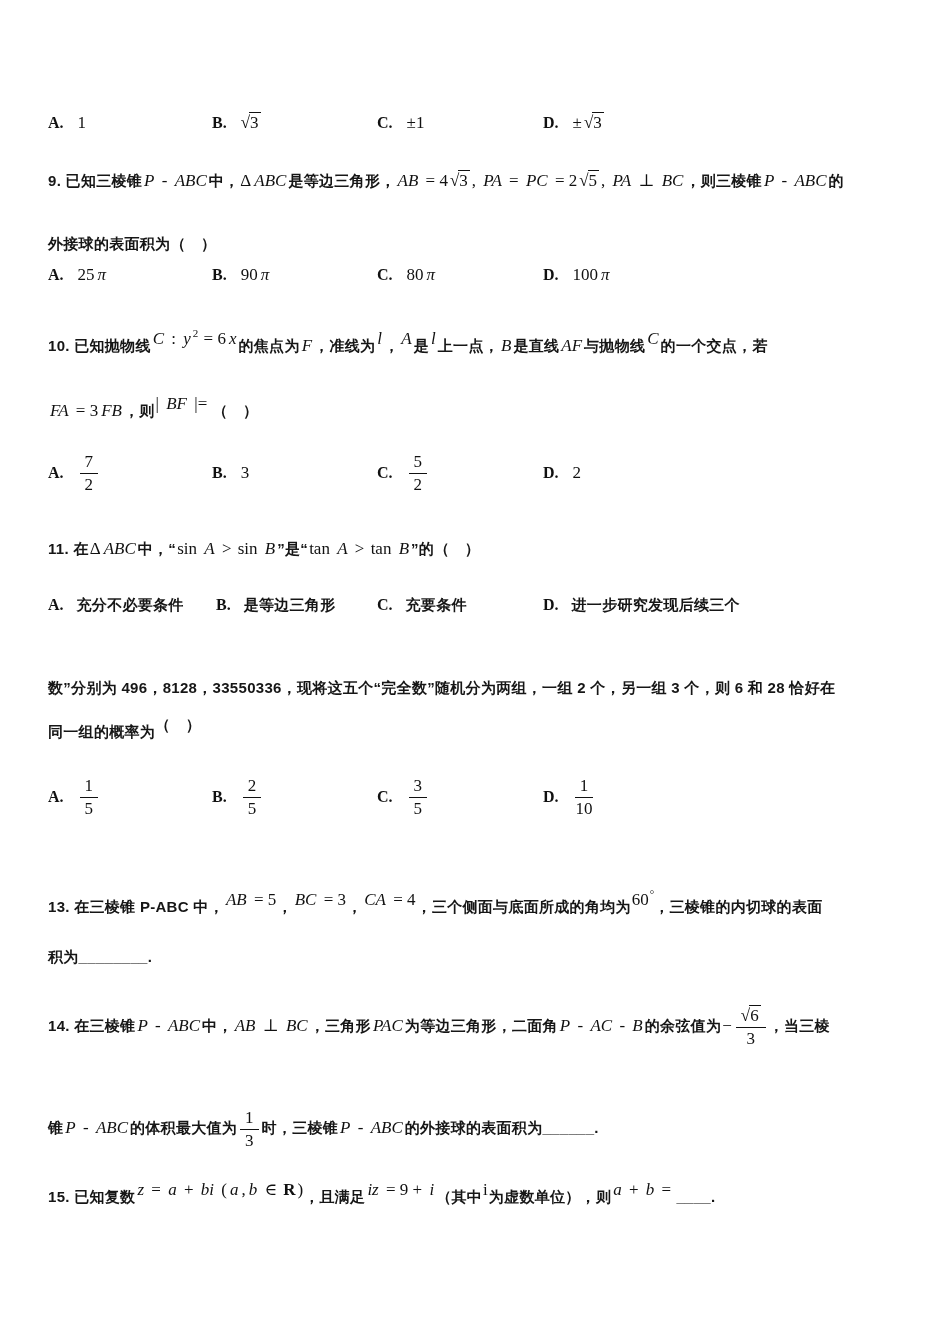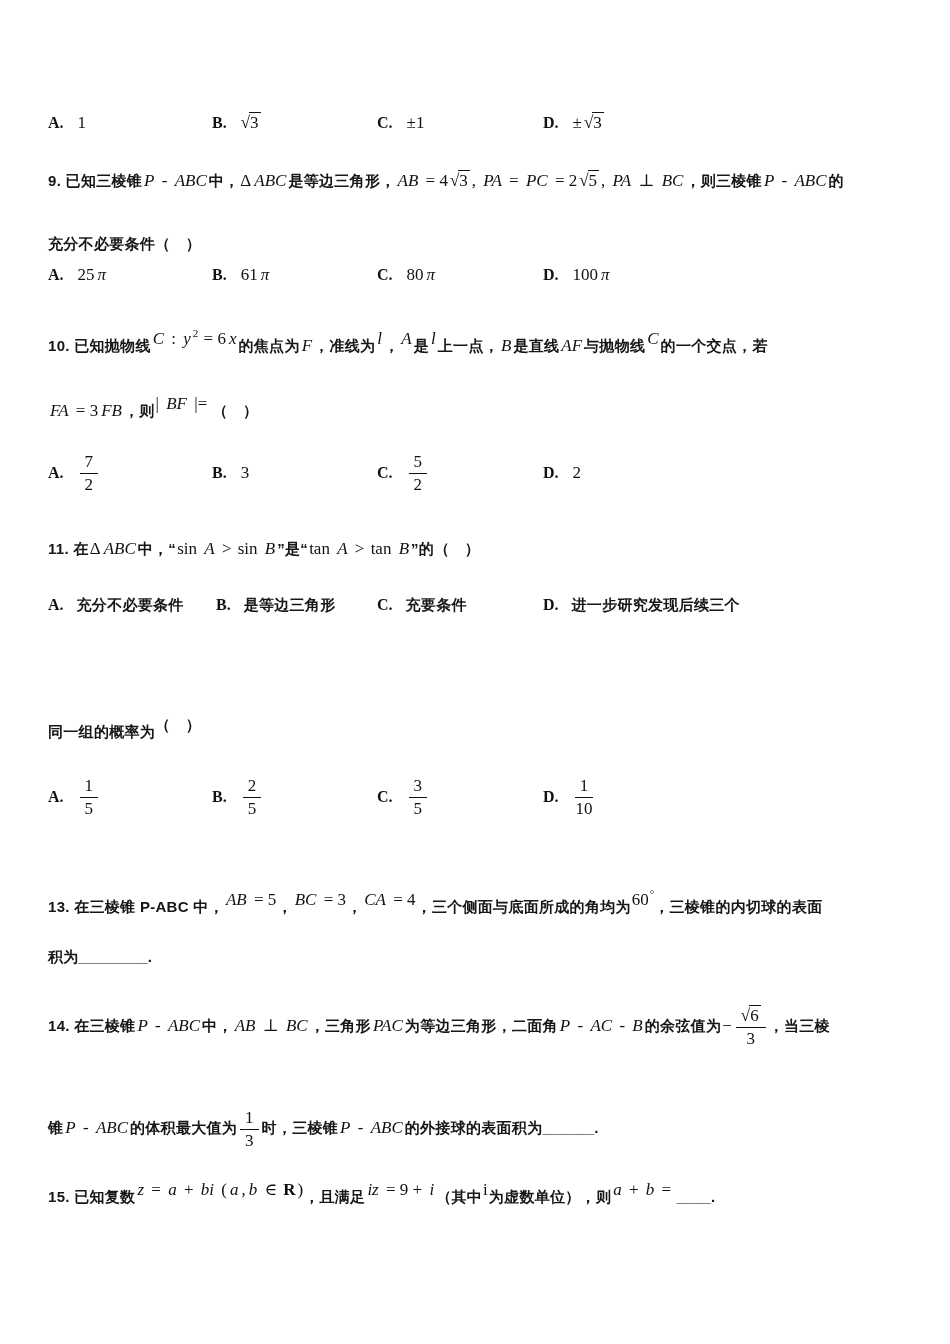--- a/index.html
+++ b/index.html
@@ -42,29 +42,29 @@
         <span class="olabel">C.</span>
         <span class="oval"><span class="mn">±1</span></span>
       </span>
       <span class="opt" style="left: 495px;">
         <span class="olabel">D.</span>
         <span class="oval"><span class="mn">±</span><span class="sqrt"><span class="rad">√</span><span class="bar">3</span></span></span>
       </span>
     </div>
 
   <div class="line" style="top:168px"><span class="cn">9. 已知三棱锥</span><span class="mi">P</span><span class="mn"> - </span><span class="mi">ABC</span><span class="cn">中，</span><span class="mn">Δ</span><span class="mi">ABC</span><span class="cn">是等边三角形，</span><span class="mi">AB</span><span class="mn"> = 4</span><span class="sqrt"><span class="rad">√</span><span class="bar">3</span></span><span class="mn">, </span><span class="mi">PA</span><span class="mn"> = </span><span class="mi">PC</span><span class="mn"> = 2</span><span class="sqrt"><span class="rad">√</span><span class="bar">5</span></span><span class="mn">, </span><span class="mi">PA</span><span class="mn"> ⊥ </span><span class="mi">BC</span><span class="cn">，则三棱锥</span><span class="mi">P</span><span class="mn"> - </span><span class="mi">ABC</span><span class="cn">的</span></div>
-  <div class="line" style="top:231px"><span class="cn">充分不必要条件（　）</span></div>
+  <div class="line" style="top:231px"><span class="cn">外接球的表面积为（　）</span></div>
   <div class="optrow" style="top:260px;height:30px">
       <span class="opt" style="left: 0px;">
         <span class="olabel">A.</span>
         <span class="oval"><span class="mn">25</span><span class="mi">π</span></span>
       </span>
       <span class="opt" style="left: 164px;">
         <span class="olabel">B.</span>
-        <span class="oval"><span class="mn">61</span><span class="mi">π</span></span>
+        <span class="oval"><span class="mn">90</span><span class="mi">π</span></span>
       </span>
       <span class="opt" style="left: 329px;">
         <span class="olabel">C.</span>
         <span class="oval"><span class="mn">80</span><span class="mi">π</span></span>
       </span>
       <span class="opt" style="left: 495px;">
         <span class="olabel">D.</span>
         <span class="oval"><span class="mn">100</span><span class="mi">π</span></span>
       </span>
     </div>
@@ -109,20 +109,21 @@
       <span class="opt" style="left: 329px;">
         <span class="olabel">C.</span>
         <span class="oval"><span class="cn">充要条件</span></span>
       </span>
       <span class="opt" style="left: 495px;">
         <span class="olabel">D.</span>
         <span class="oval"><span class="cn">进一步研究发现后续三个</span></span>
       </span>
     </div>
 
+  <div class="line" style="top:675px"><span class="cn">数”分别为 496，8128，33550336，现将这五个“完全数”随机分为两组，一组 2 个，另一组 3 个，则 6 和 28 恰好在</span></div>
   <div class="line" style="top:719px"><span class="cn">同一组的概率为</span><span class="cn r">（　）</span></div>
   <div class="optrow" style="top:772px;height:50px">
       <span class="opt" style="left: 0px;">
         <span class="olabel">A.</span>
         <span class="oval"><span class="frac">
             <span class="fnum"><span class="mn">1</span></span>
             <span class="fden"><span class="mn">5</span></span>
           </span></span>
       </span>
       <span class="opt" style="left: 164px;">

